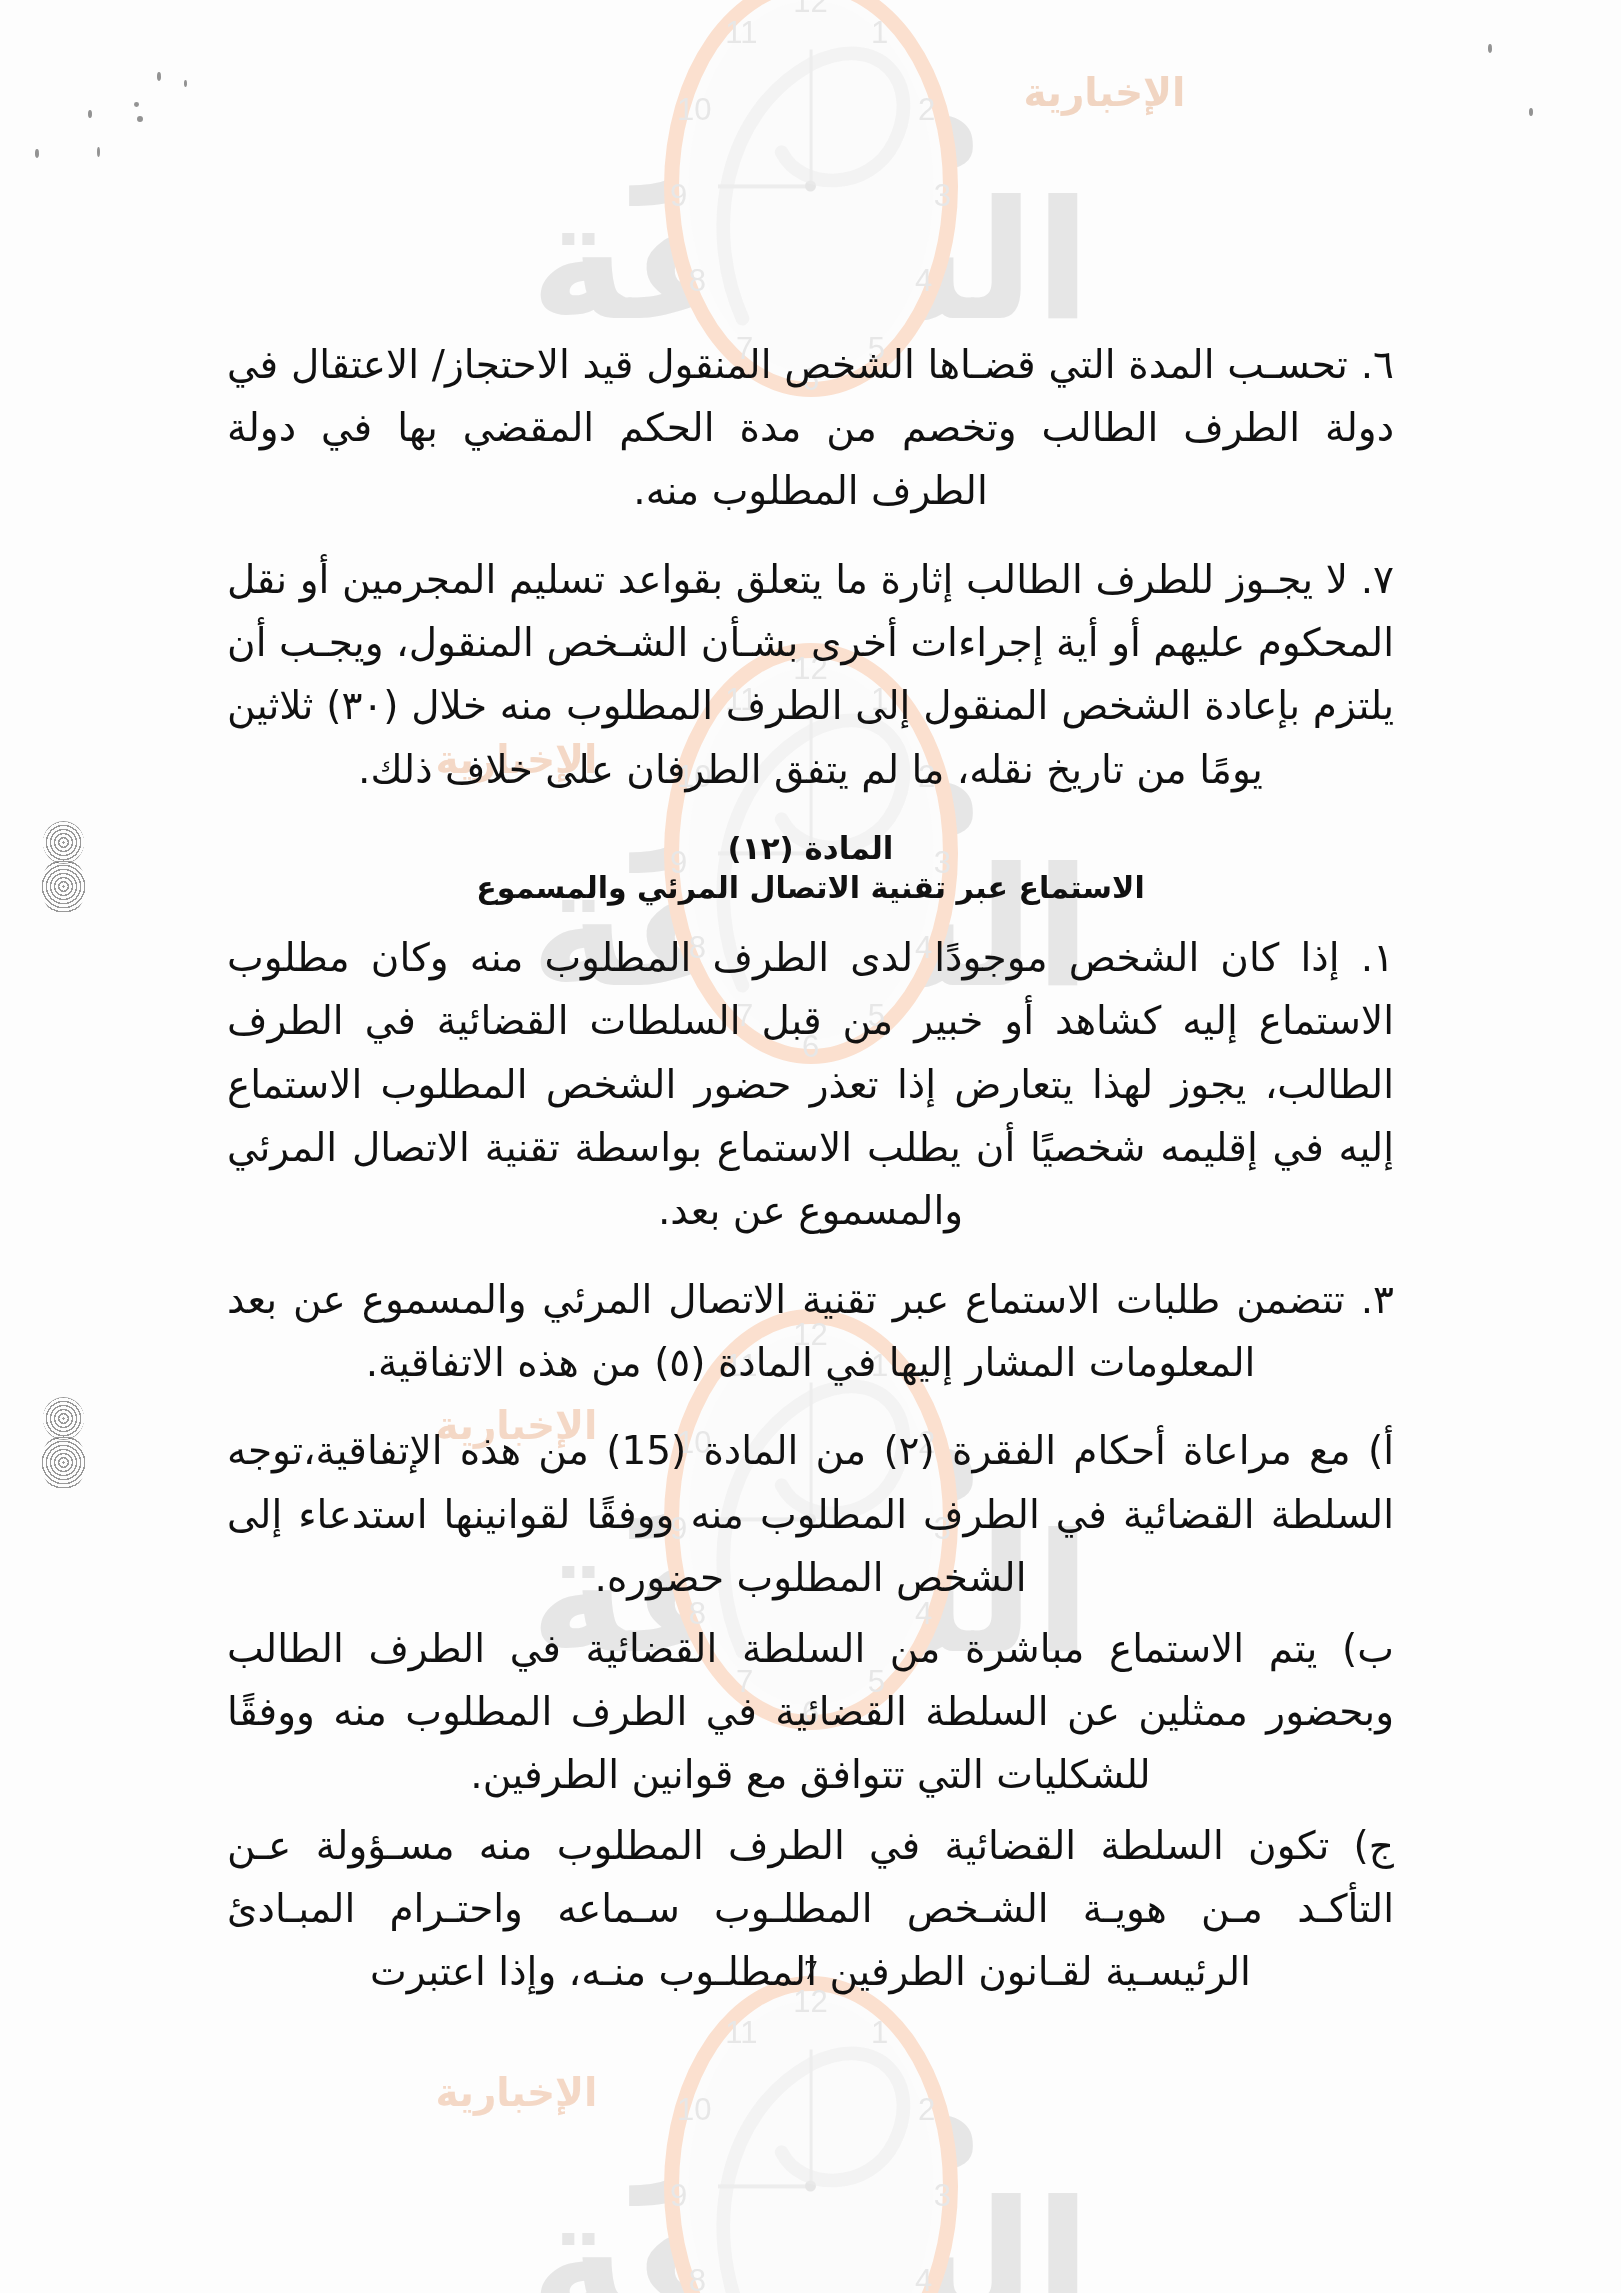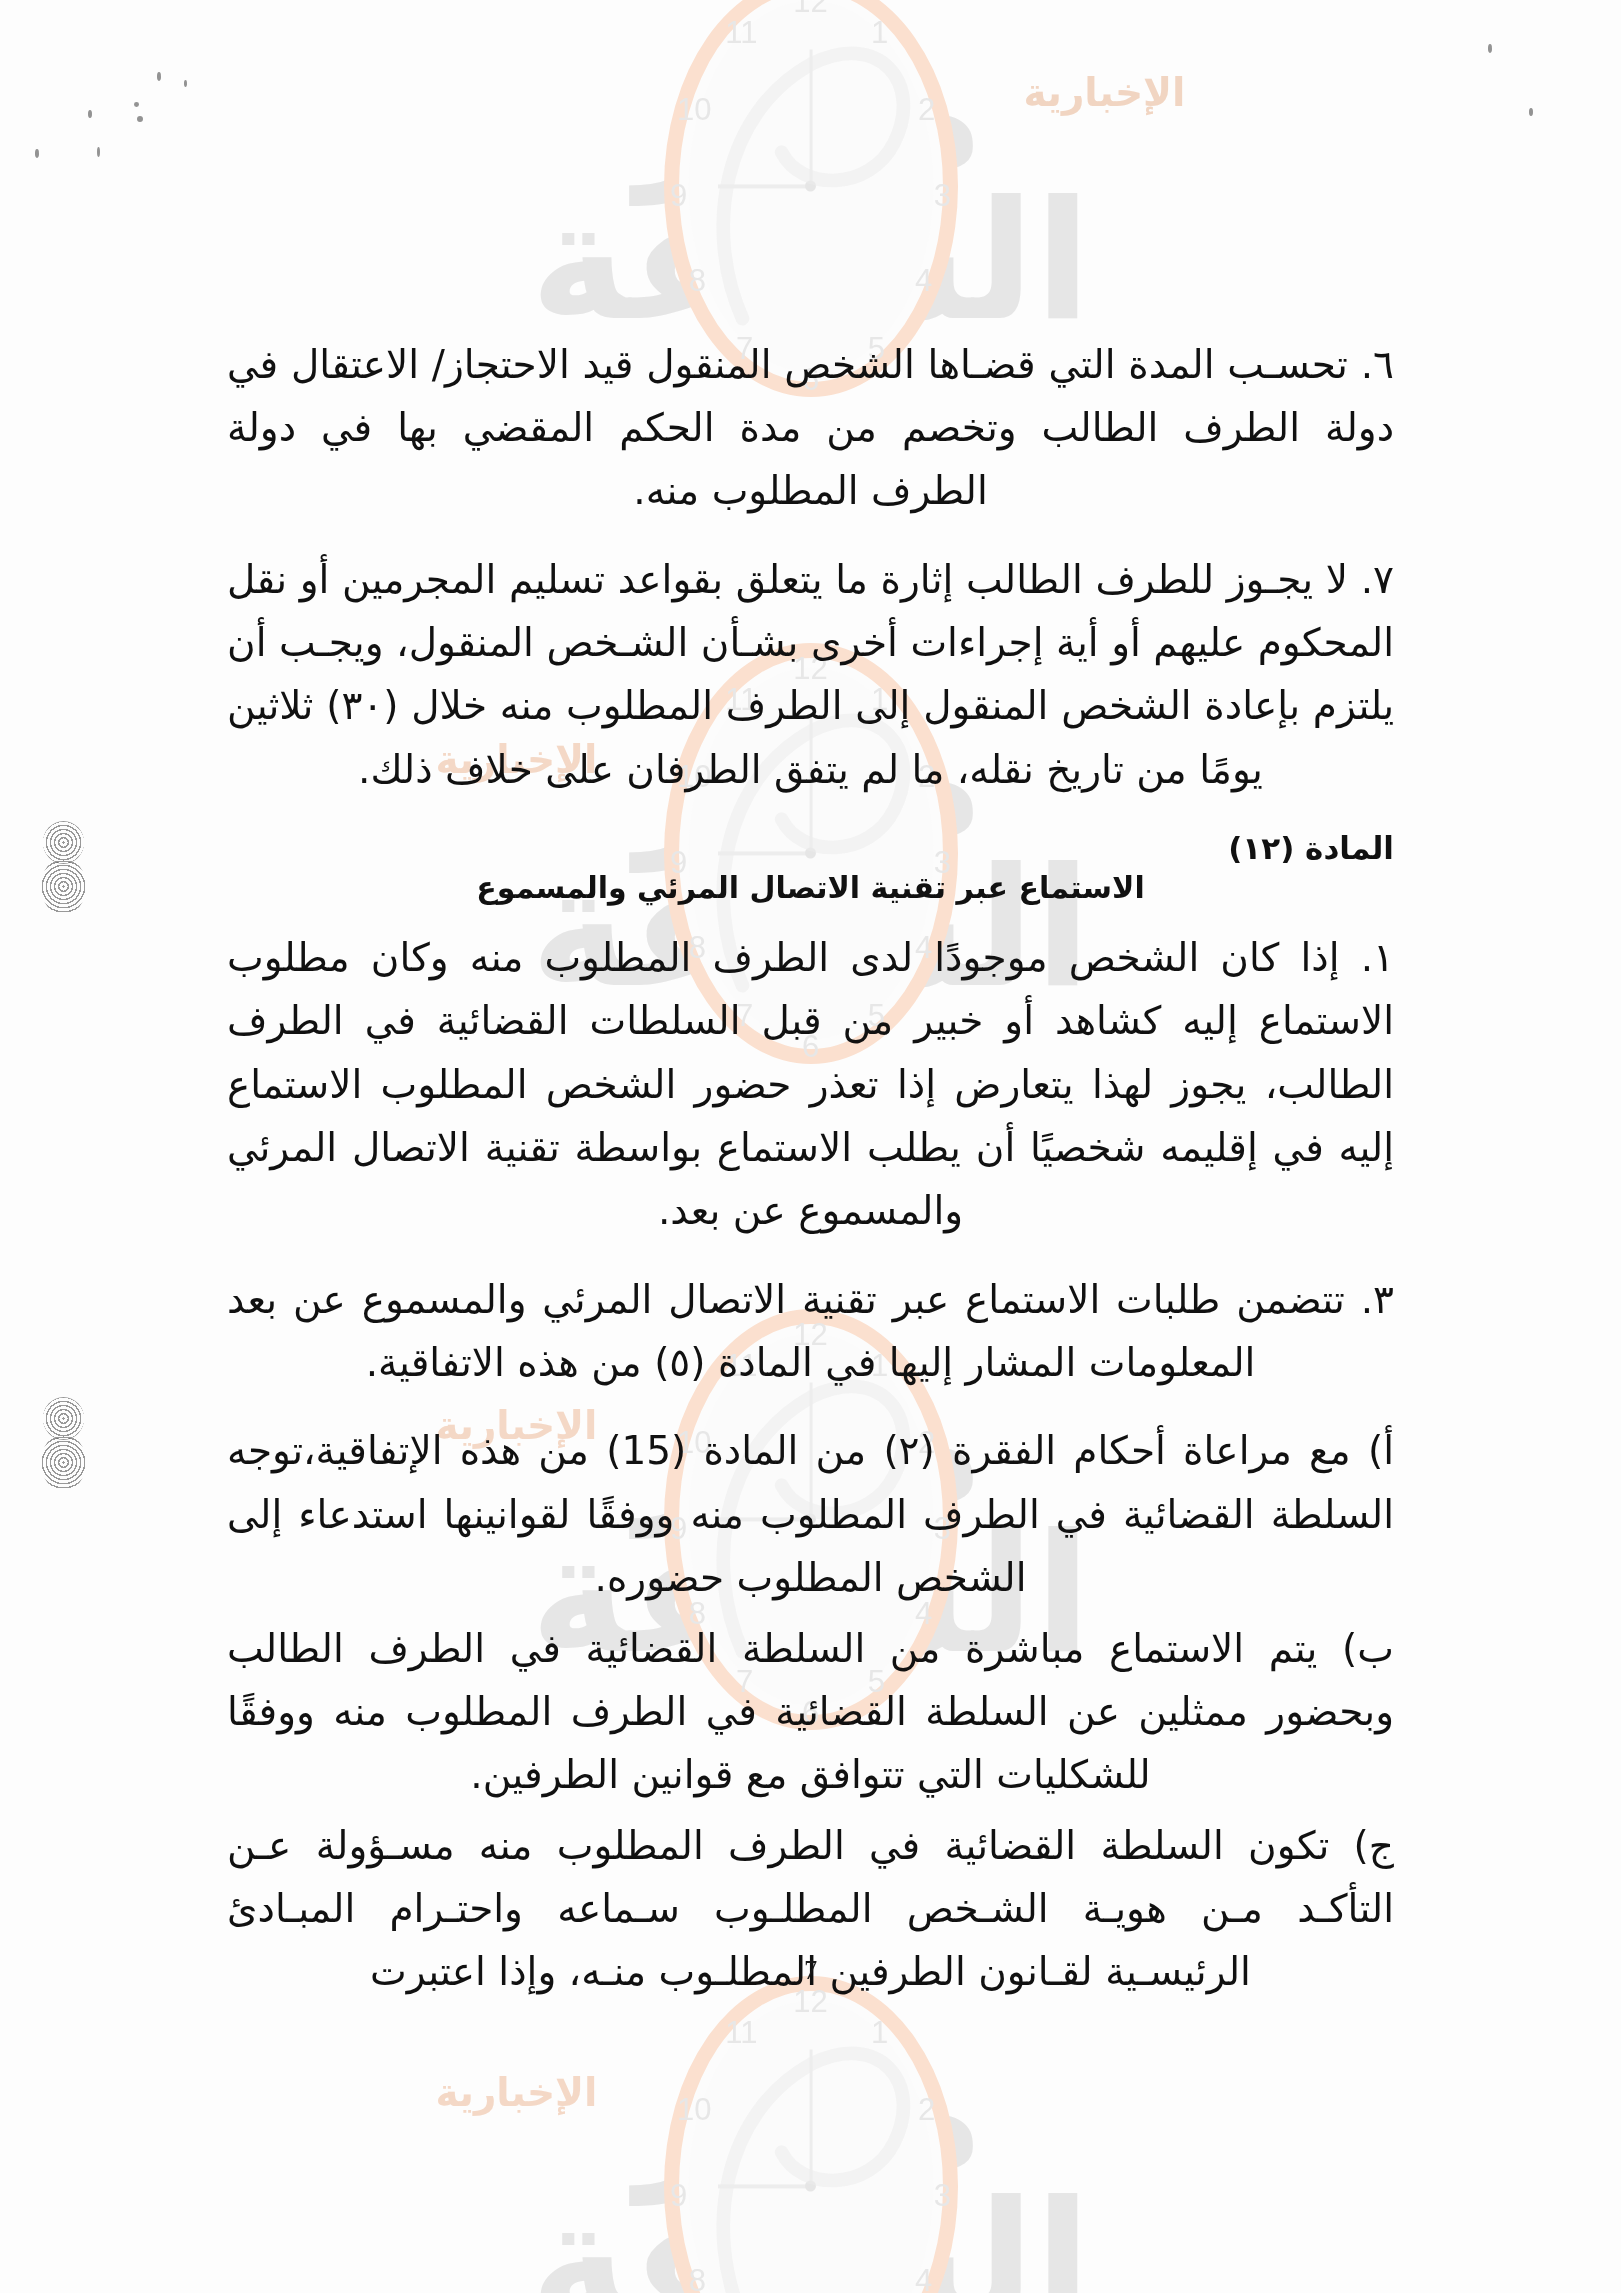--- a/index.html
+++ b/index.html
@@ -175,21 +175,21 @@
     font-family: "DejaVu Sans", sans-serif;
     font-weight: 500;
   }
   .para.tight { margin-bottom: 7.8px; }
   .para.gap   { margin-bottom: 25.5px; }
 
   .art-title {
     color: #111111;
     font-size: 31px;
     font-weight: bold;
-    text-align: right;
+    text-align: center;
     margin: 29px 0 3.9px 0;
     font-family: "DejaVu Sans", sans-serif;
   }
   .art-sub {
     color: #111111;
     font-size: 30px;
     font-weight: bold;
     text-align: center;
     margin: 0 0 21.6px 0;
     font-family: "DejaVu Sans", sans-serif;

